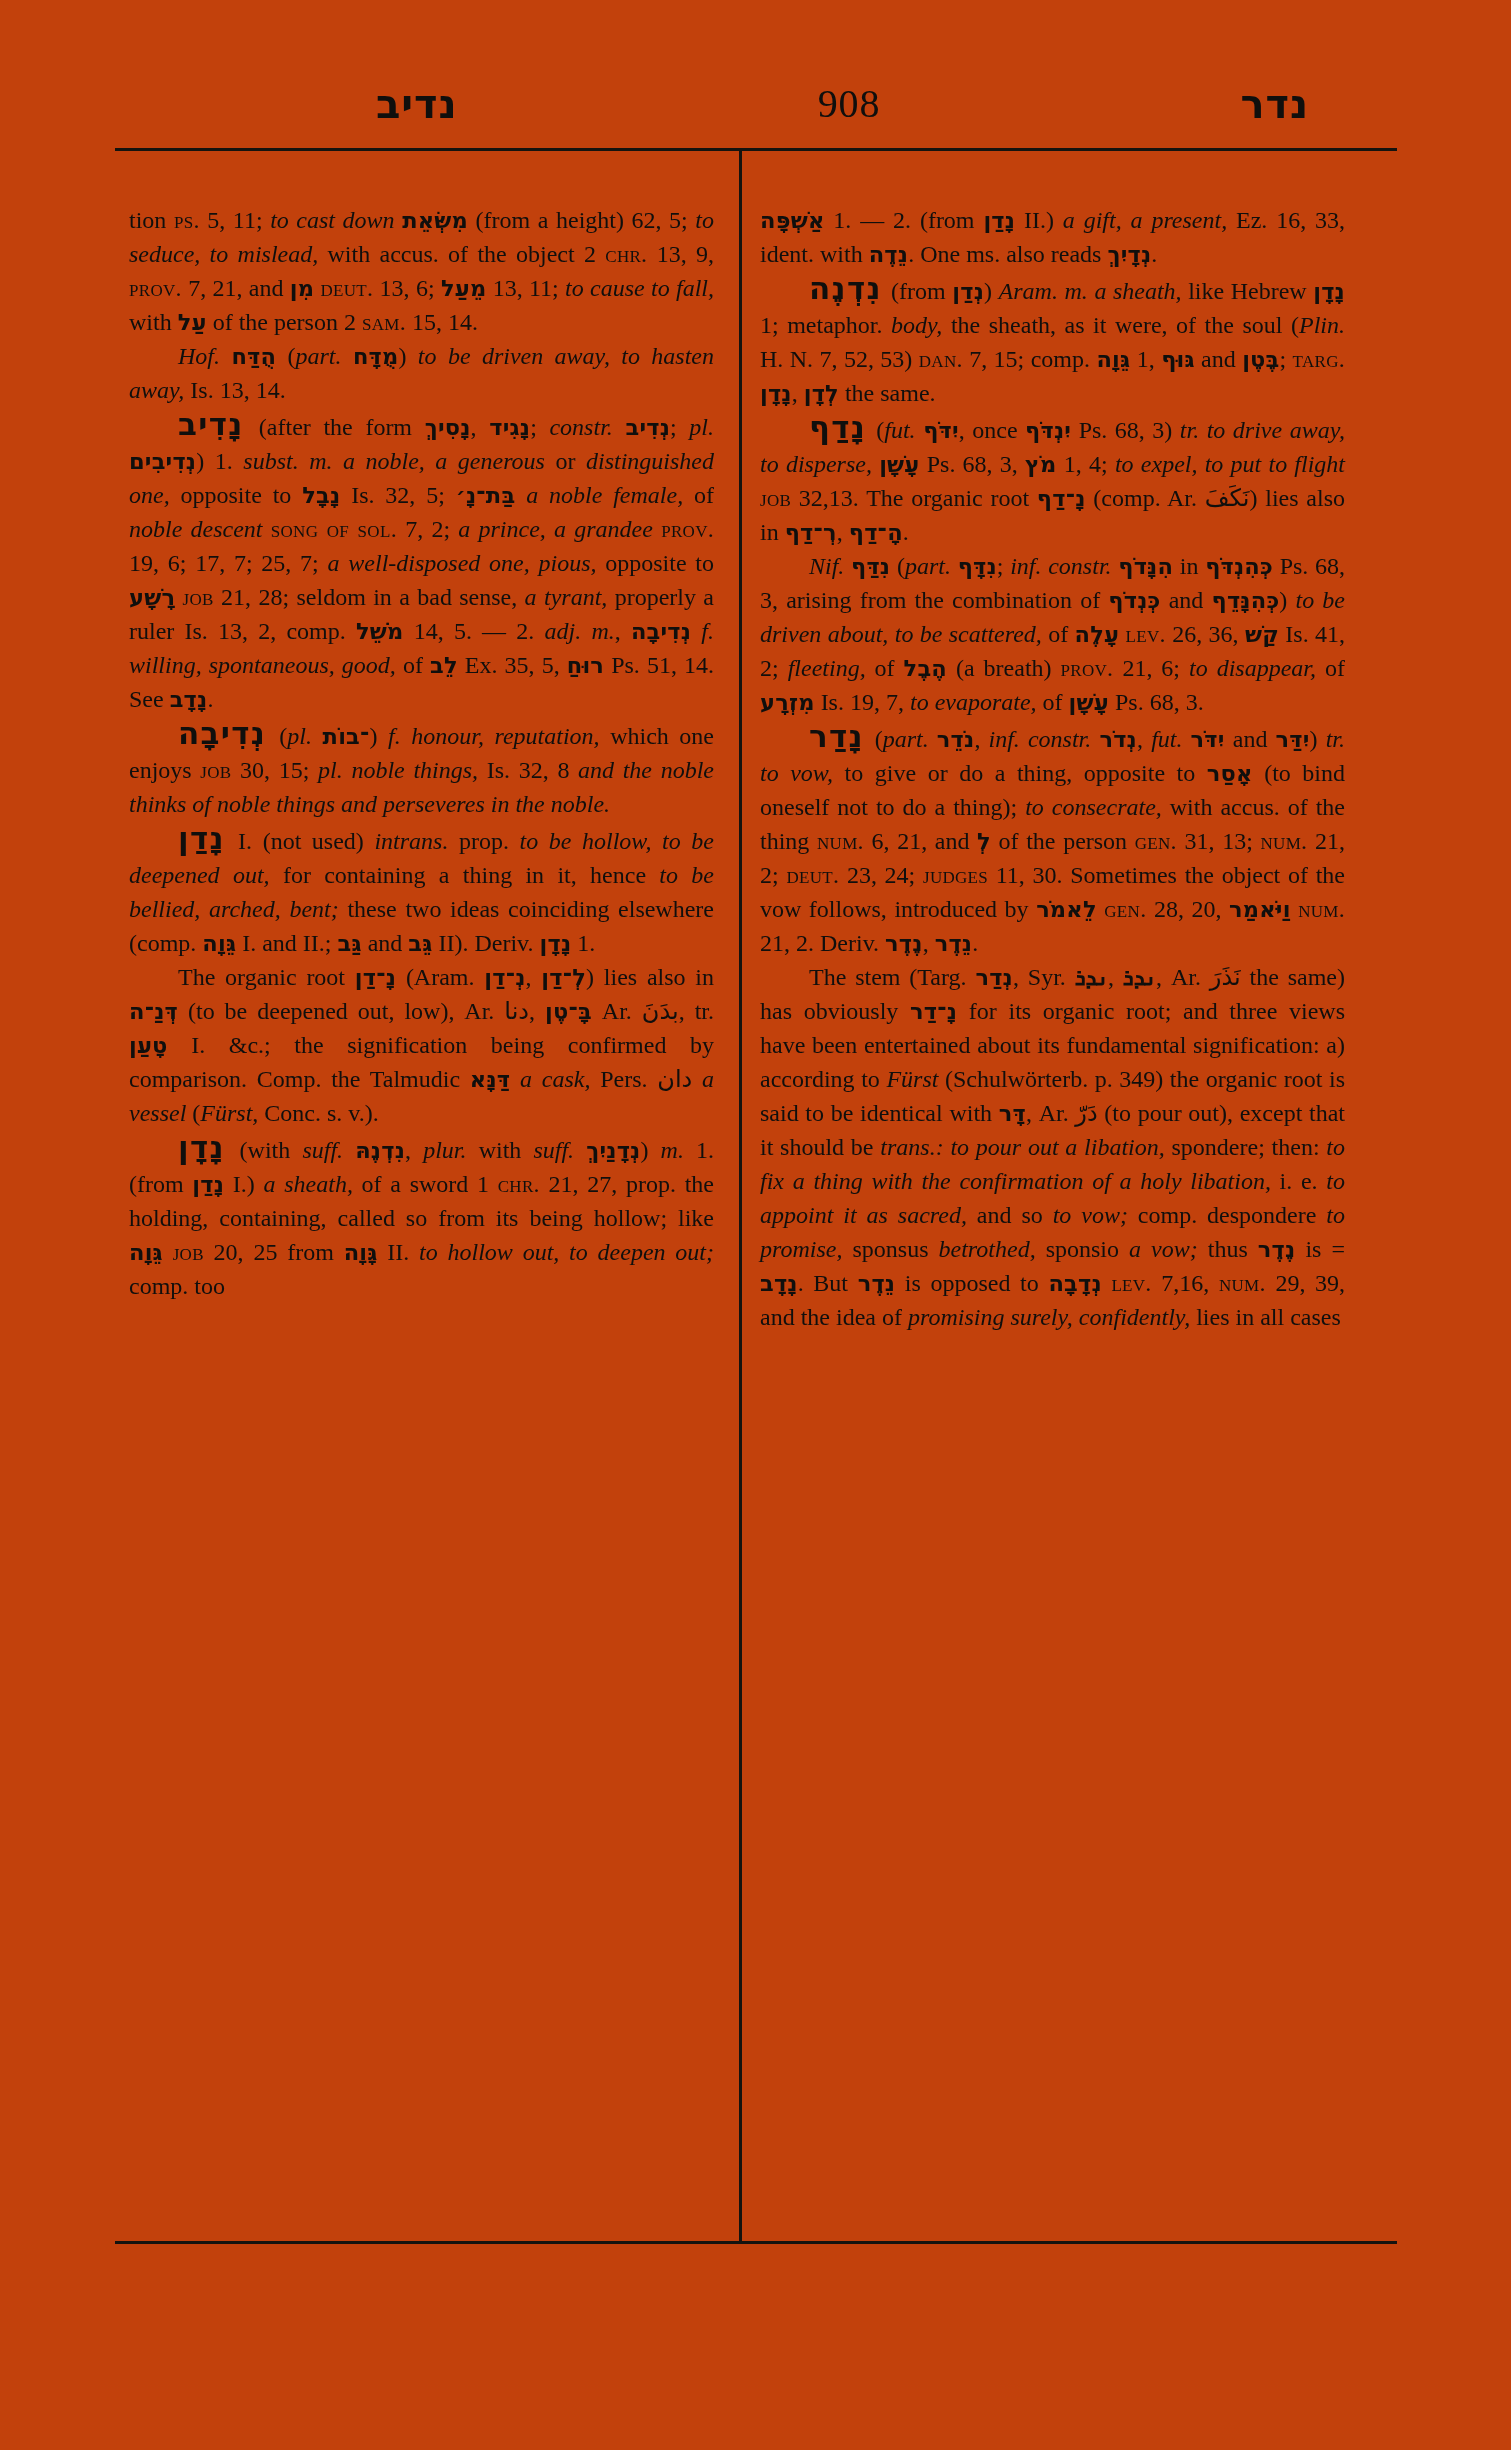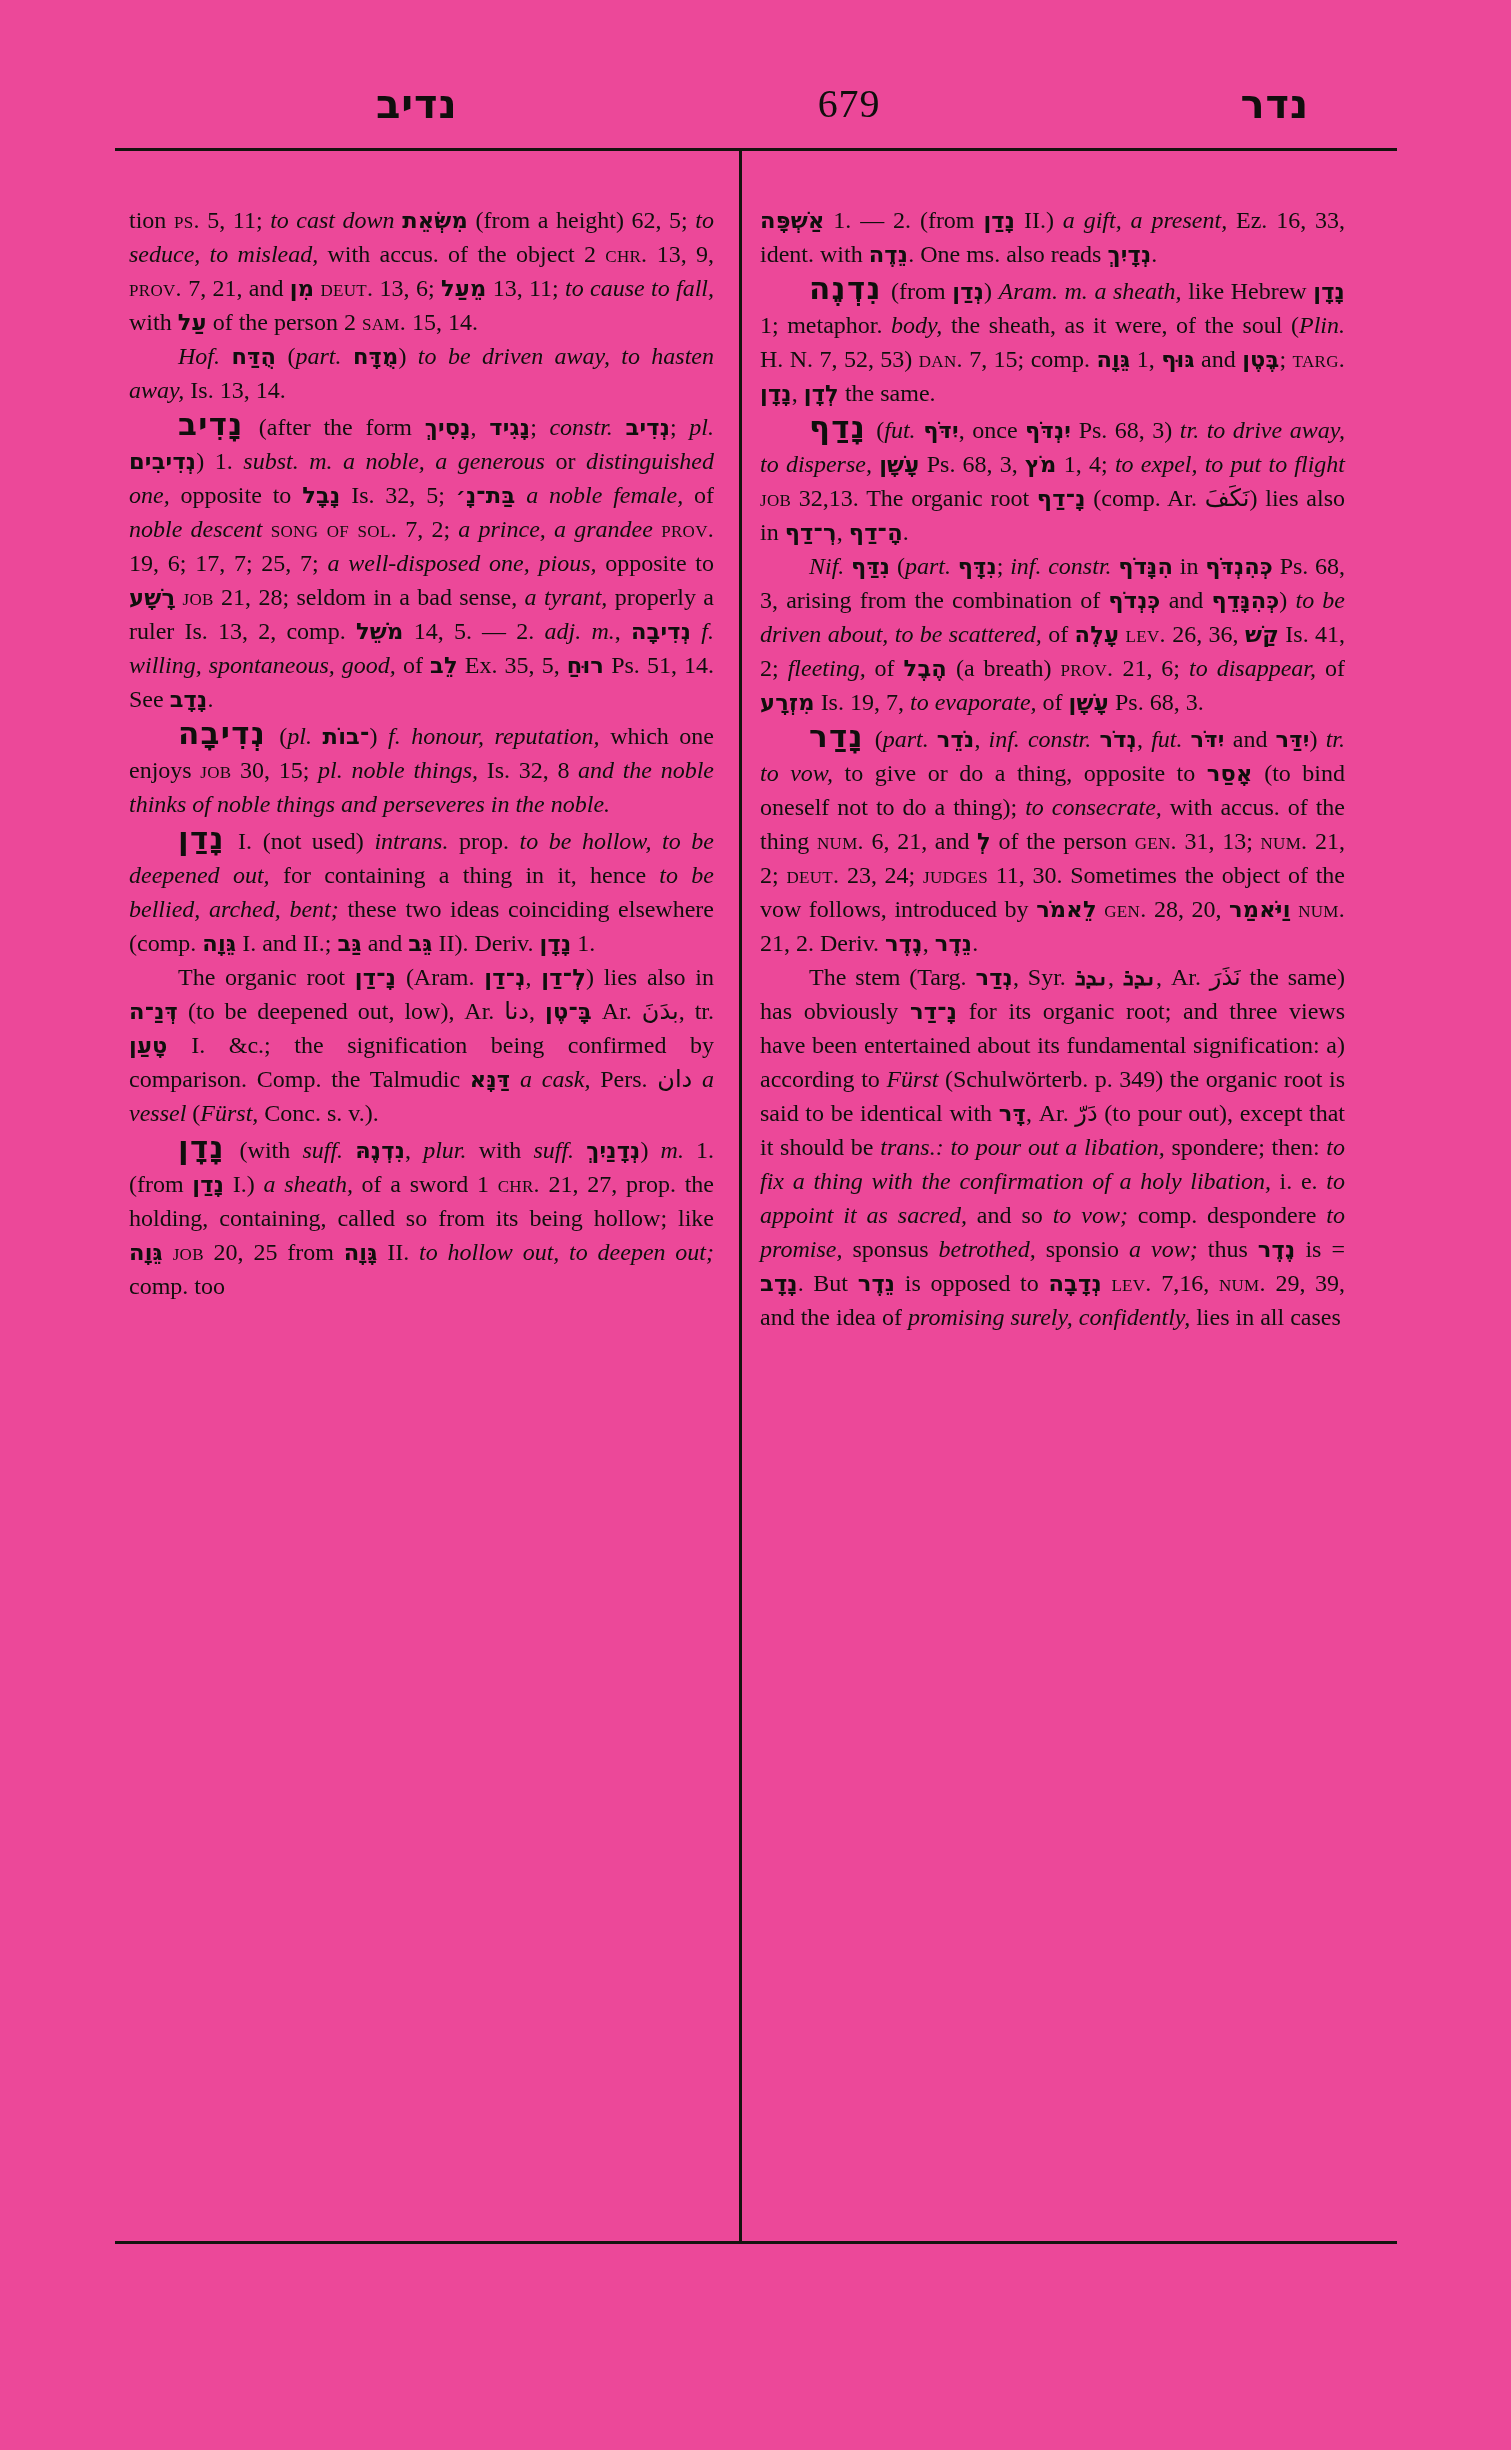--- a/index.html
+++ b/index.html
@@ -11,21 +11,21 @@
     width: 1512px;
     height: 2450px;
     font-family: "Liberation Serif", "DejaVu Serif", serif;
     color: #100f0d;
     position: relative;
     overflow: hidden;
   }
   .page {
     position: absolute;
     inset: 0;
-    background: #ec4899;
+    background: #c2410c;
   }
 
   
   .running-head {
     position: absolute;
     top: 70px;
     left: 115px;
     right: 115px;
     height: 54px;
     display: flex;
@@ -133,21 +133,21 @@
   .sc::first-letter { text-transform: uppercase; }
   .rom { font-style: normal; }
 </style>
 </head>
 <body>
 
 <div class="page">
 
   <div class="running-head">
     <span class="rh-heb rh-left">נדיב</span>
-    <span class="rh-pageno">679</span>
+    <span class="rh-pageno">908</span>
     <span class="rh-heb rh-right">נדר</span>
   </div>
 
   <div class="rule-top"></div>
   <div class="rule-mid"></div>
   <div class="rule-bottom"></div>
 
   <div class="col col-left" id="col-left">
       <p class="cont">tion <span class="sc">Ps.</span> 5, 11; <span class="it">to cast down</span> <span class="heb">מִשְּׂאֵת</span> (from a height) 62, 5; <span class="it">to seduce, to mislead,</span> with accus. of the object 2 <span class="sc">Chr.</span> 13, 9, <span class="sc">Prov.</span> 7, 21, and <span class="heb">מִן</span> <span class="sc">Deut.</span> 13, 6; <span class="heb">מֵעַל</span> 13, 11; <span class="it">to cause to fall,</span> with <span class="heb">עַל</span> of the person 2 <span class="sc">Sam.</span> 15, 14.</p>
       <p class="entry"><span class="it">Hof.</span> <span class="heb">הֻדַּח</span> (<span class="it">part.</span> <span class="heb">מֻדָּח</span>) <span class="it">to be driven away, to hasten away,</span> Is. 13, 14.</p>

